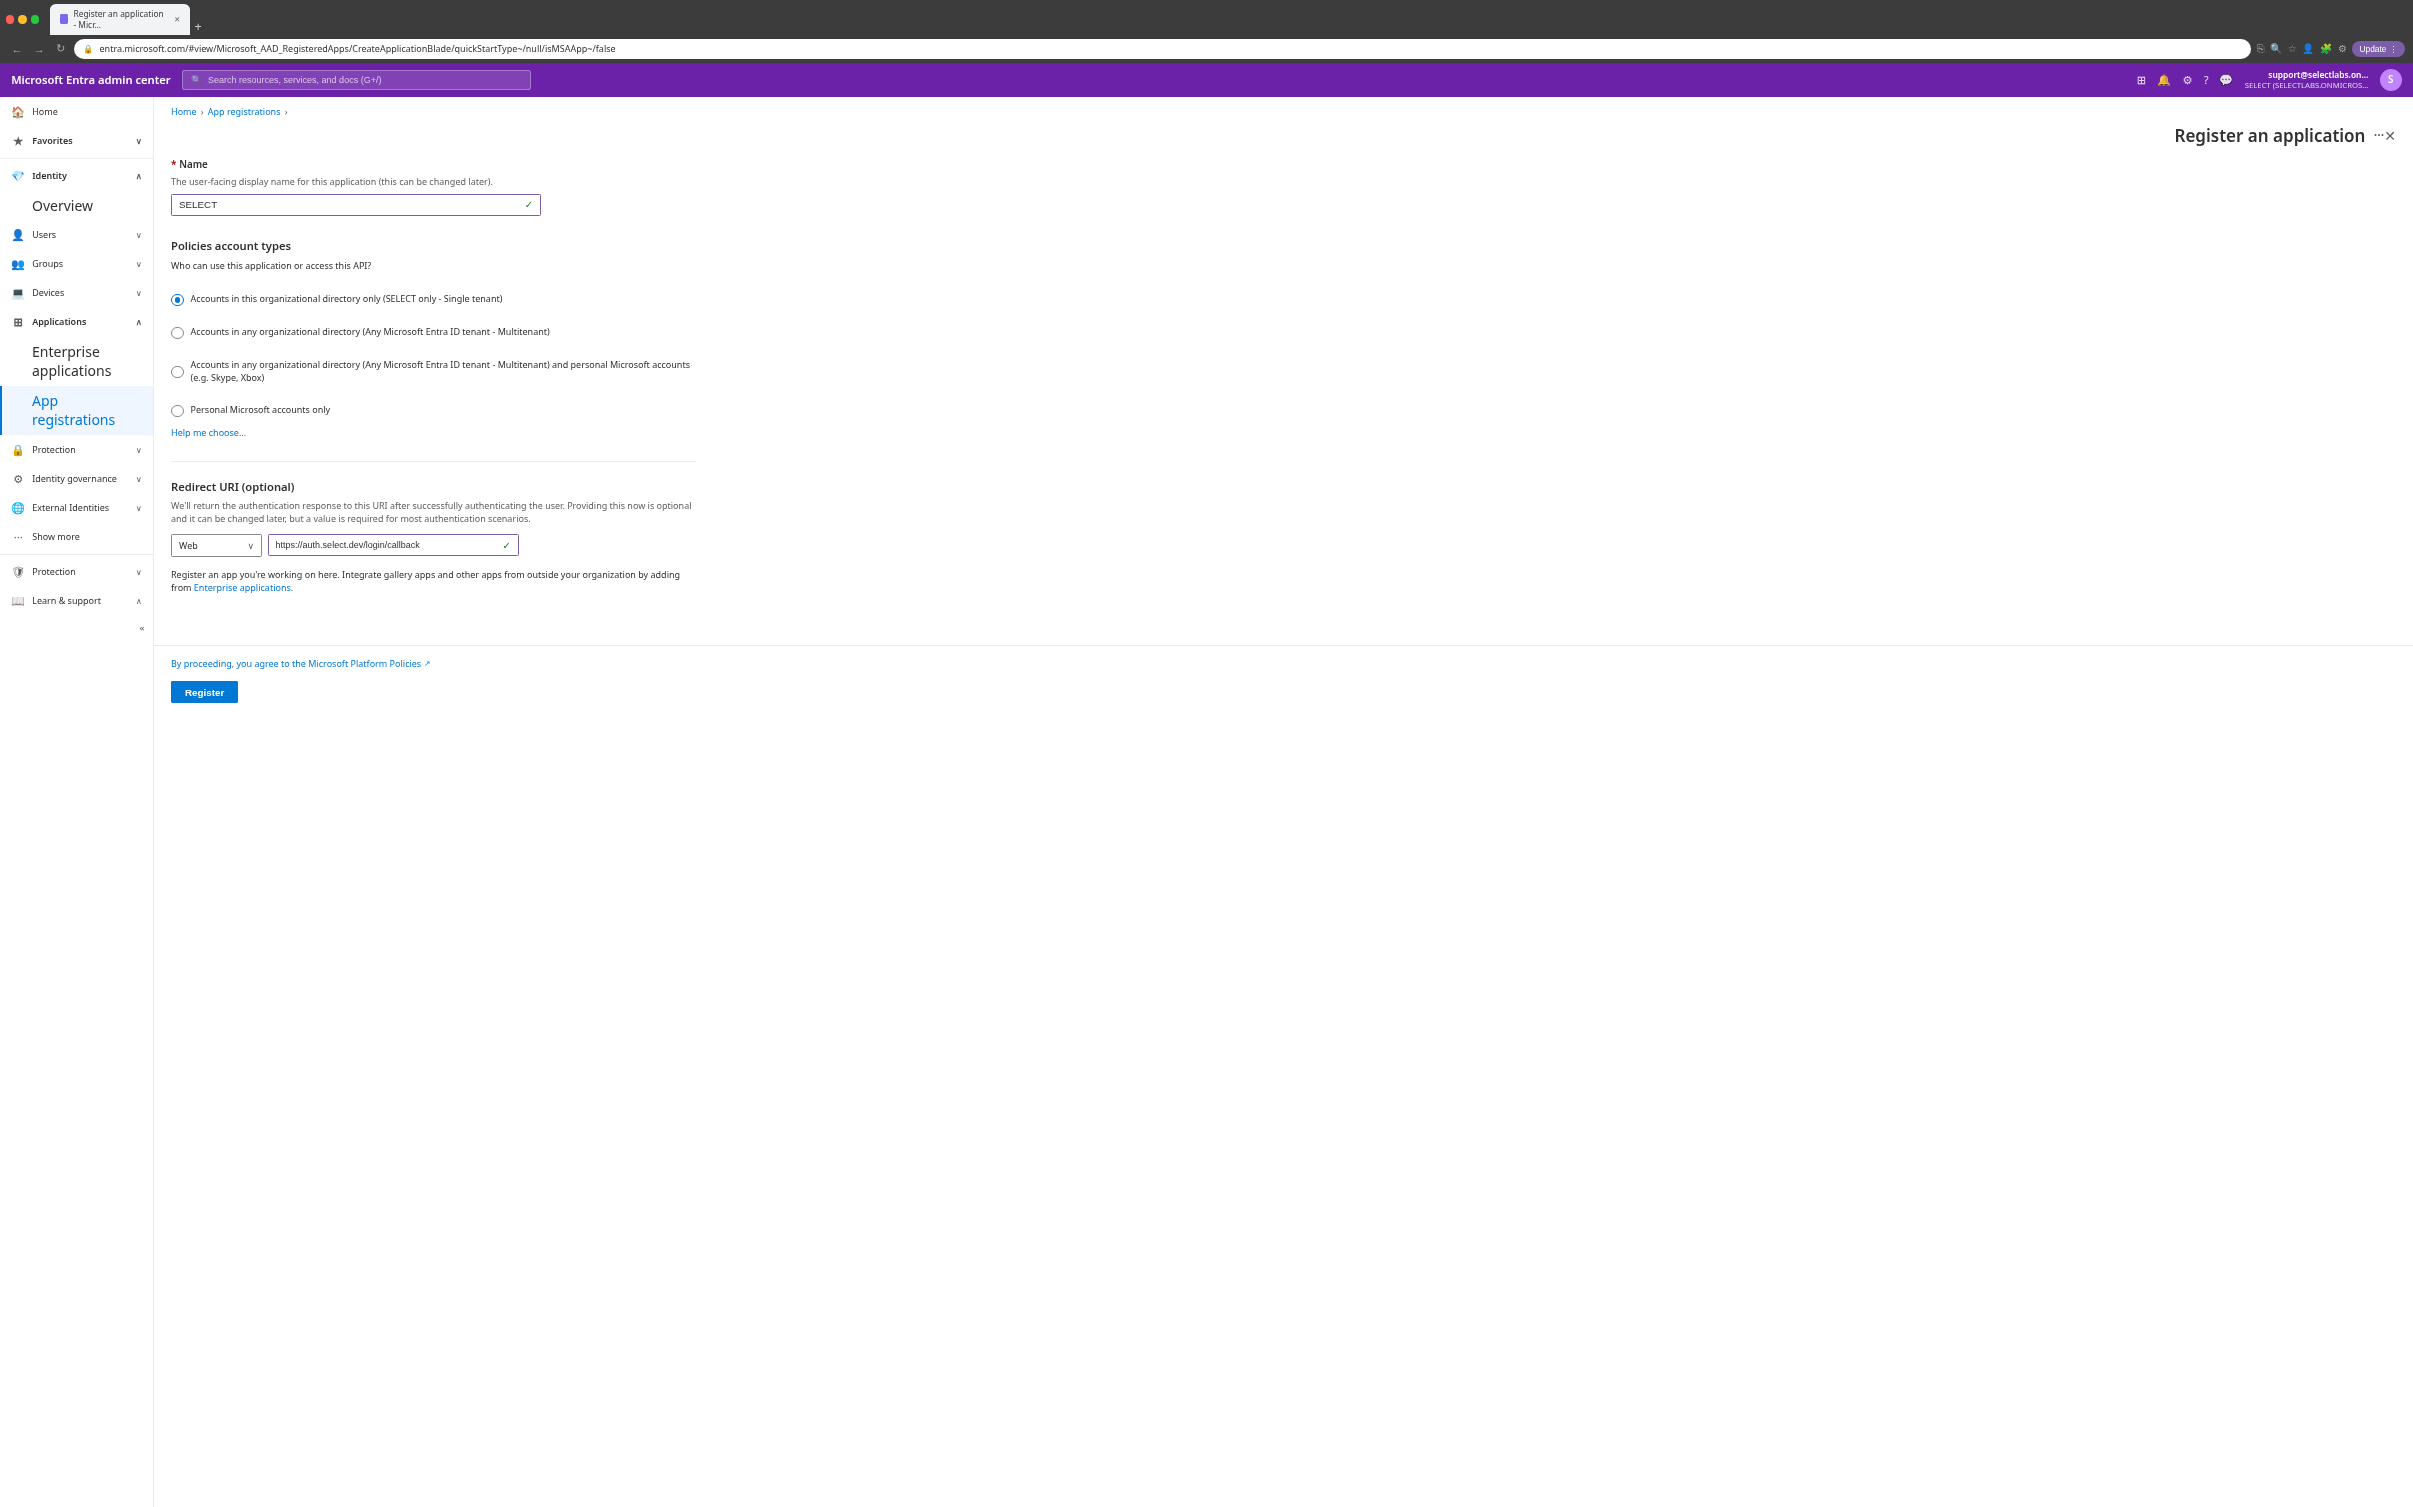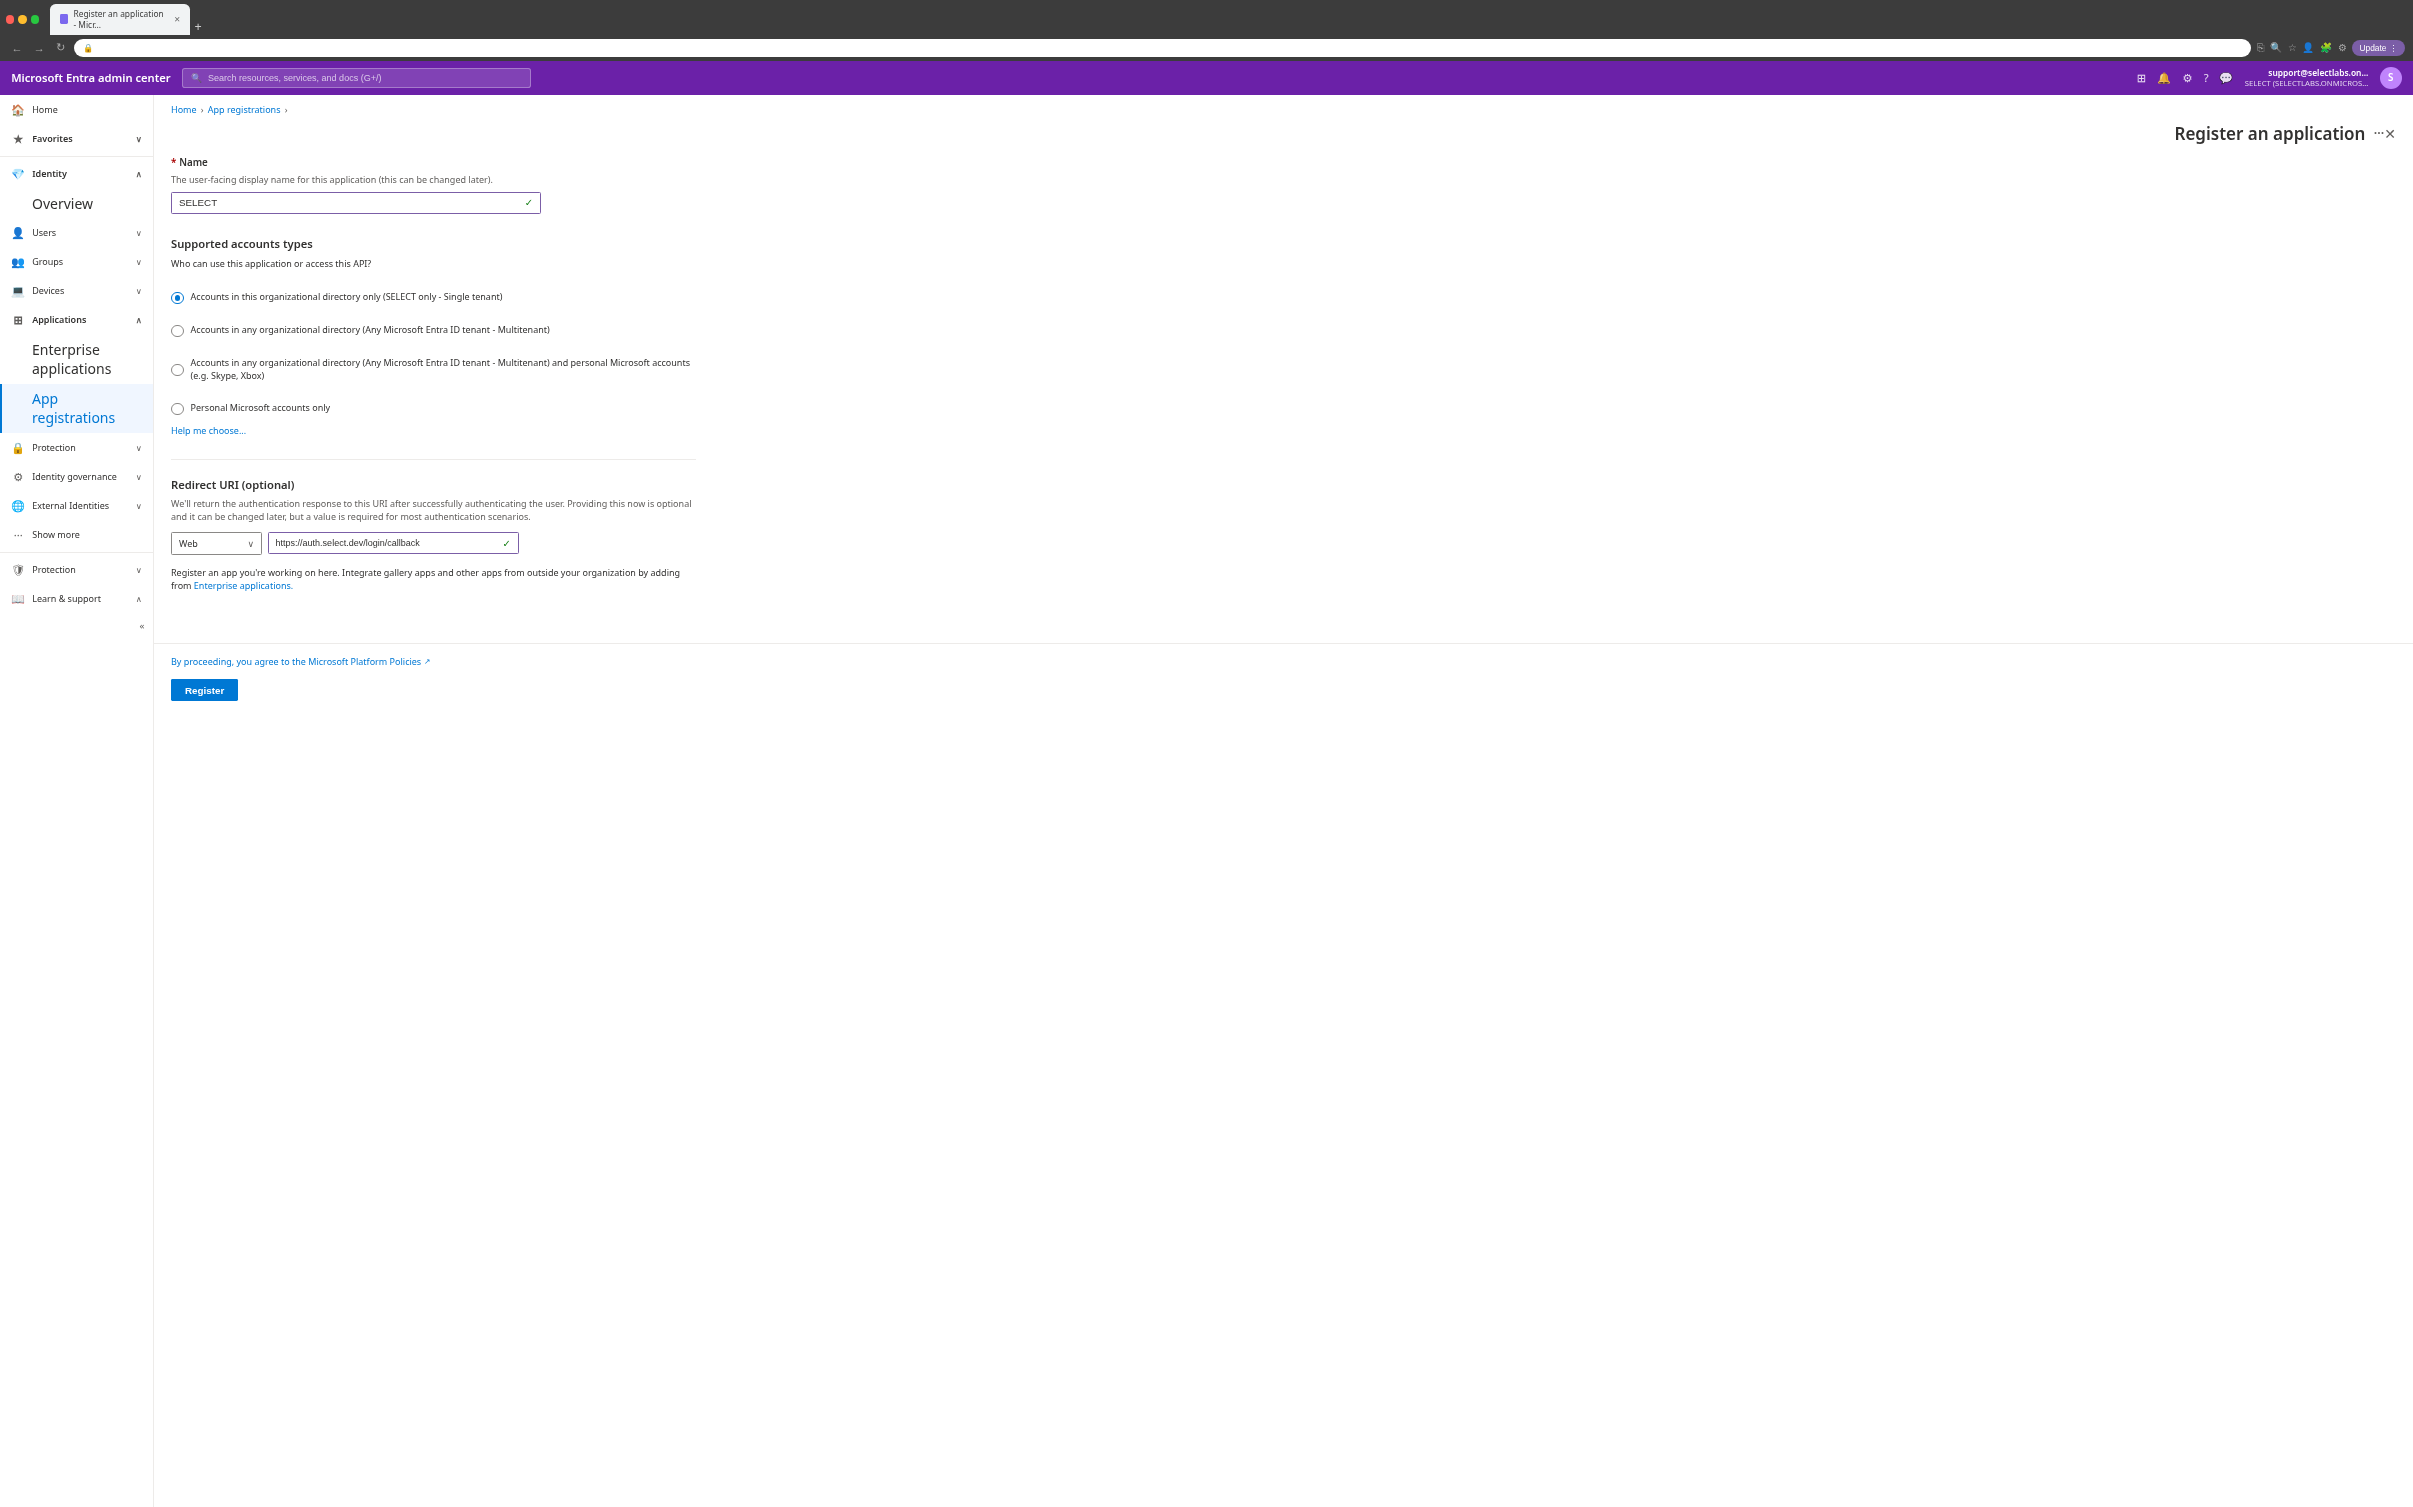--- a/index.html
+++ b/index.html
@@ -351,20 +351,21 @@
     <span class="tab-new">+</span>
   </div>
 </div>
 
 <div class="address-bar-row">
   <button class="nav-btn">←</button>
   <button class="nav-btn">→</button>
   <button class="nav-btn">↻</button>
   <div class="address-bar">
     <span class="lock-icon">🔒</span>
+    <span class="address-text">entra.microsoft.com/#view/Microsoft_AAD_RegisteredApps/CreateApplicationBlade/quickStartType~/null/isMSAApp~/false</span>
   </div>
   <div class="browser-actions">
     <span class="browser-action-btn">⎘</span>
     <span class="browser-action-btn">🔍</span>
     <span class="browser-action-btn">☆</span>
     <span class="browser-action-btn">👤</span>
     <span class="browser-action-btn">🧩</span>
     <span class="browser-action-btn">⚙</span>
     <button class="update-btn">
       <span>Update</span>
@@ -521,21 +522,21 @@
             <span>Name</span>
           </div>
           <div class="field-description">The user-facing display name for this application (this can be changed later).</div>
           <div class="input-wrapper">
             <input type="text" value="SELECT" style="">
             <span class="input-check">✓</span>
           </div>
         </div>
 
         <div class="form-section">
-          <div class="section-title">Supported accounts types</div>
+          <div class="section-title">Policies account types</div>
           <div class="section-subtitle">Who can use this application or access this API?</div>
 
           <div class="radio-group">
             <div class="radio-item">
               <div class="radio-circle selected"></div>
               <span class="radio-label">Accounts in this organizational directory only (SELECT only - Single tenant)</span>
             </div>
             <div class="radio-item">
               <div class="radio-circle"></div>
               <span class="radio-label">Accounts in any organizational directory (Any Microsoft Entra ID tenant - Multitenant)</span>

